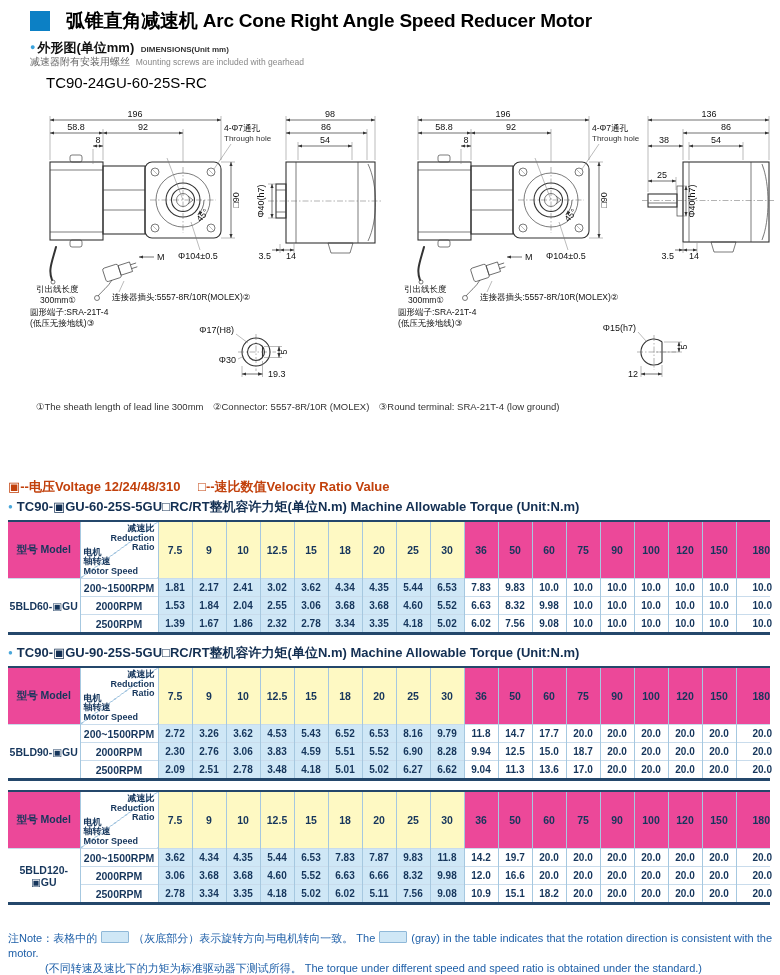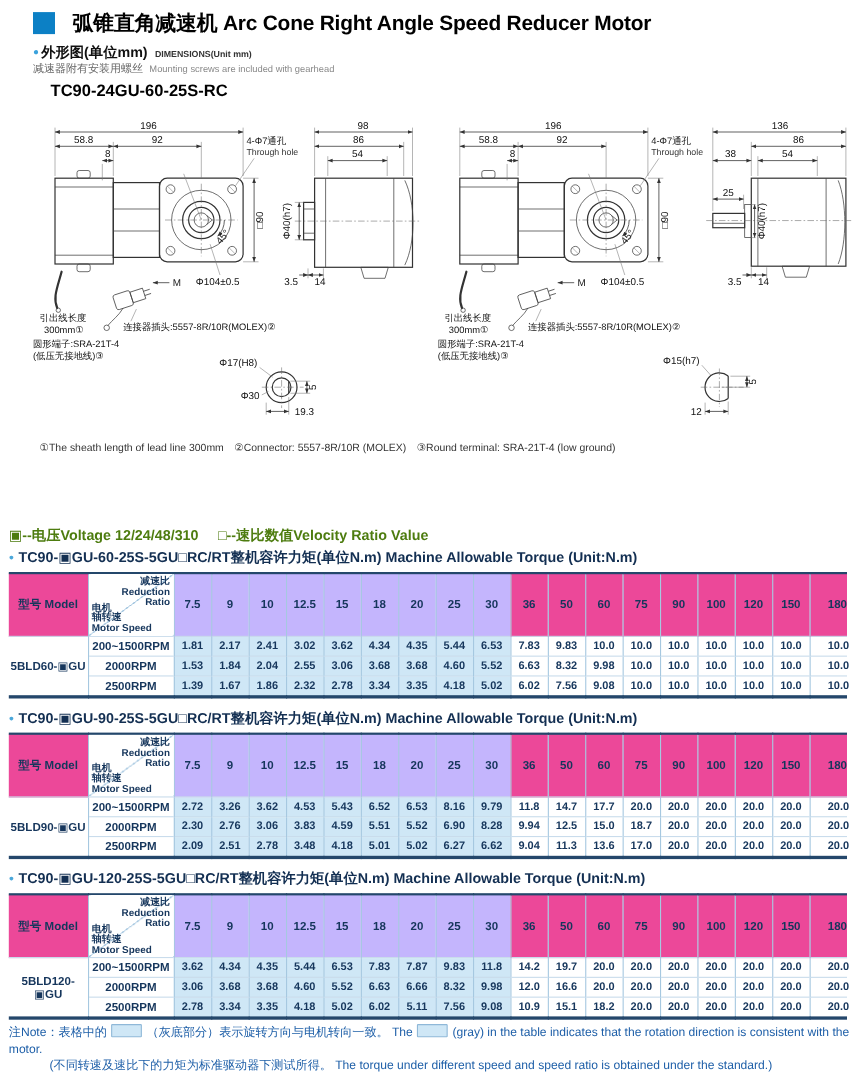--- a/index.html
+++ b/index.html
@@ -8,52 +8,52 @@
   .abs{position:absolute;}
   
   .hdr{top:8px;left:30px;display:flex;align-items:center;gap:16px;}
   .hdr .sq{width:20px;height:20px;background:#0c80c5;display:inline-block;}
   .hdr h1{font-size:19px;font-weight:bold;margin:0;letter-spacing:-0.2px;color:#000;}
   .dimhead{top:39px;left:30px;font-size:13px;font-weight:bold;color:#111;}
   .dimhead .bullet{color:#3aa2dc;font-size:9px;vertical-align:2px;margin-right:2px;}
   .dimhead .en{font-size:8px;color:#333;margin-left:3px;}
   .dimsub{top:55px;left:30px;font-size:10px;color:#666;}
   .dimsub .en{font-size:8.5px;color:#888;margin-left:3px;}
-  .modelcode{top:74px;left:46px;font-size:15px;font-weight:bold;color:#000;}
+  .modelcode{top:74px;left:46px;font-size:15px;font-weight:normal;color:#000;}
   
   .drawwrap{top:100px;left:0;width:780px;height:298px;}
   svg{position:absolute;top:0;}
   #drawL{left:28px;} #drawR{left:396px;}
   .obj{stroke:#333;stroke-width:1.1;fill:none;}
   .obj2{stroke:#444;stroke-width:0.7;fill:none;}
   .dim{stroke:#333;stroke-width:0.7;fill:none;}
   .ext{stroke:#777;stroke-width:0.5;fill:none;}
   .cl{stroke:#666;stroke-width:0.5;fill:none;stroke-dasharray:6 2 1.5 2;}
   .cable{stroke:#333;stroke-width:2;fill:none;stroke-linecap:round;}
   text{font-family:"Liberation Sans","DejaVu Sans",sans-serif;}
   .t9{font-size:9px;fill:#111;}
   .t8{font-size:8px;fill:#333;}
   .zh{font-size:8.5px;fill:#111;}
   .mid{text-anchor:middle;}
   .end{text-anchor:end;}
   .drawnote{top:401px;left:36px;font-size:9.5px;color:#333;}
   
-  .legend{top:478px;left:8px;font-size:13px;font-weight:bold;color:#4d7c0f;}
+  .legend{top:478px;left:8px;font-size:13px;font-weight:bold;color:#c2410c;}
   .legend .lg2{margin-left:14px;}
   .tblock{left:8px;width:762px;}
   .ttitle{font-size:13px;font-weight:bold;color:#132f52;margin-bottom:4px;}
   .ttitle .bullet{color:#4aa7da;font-size:8px;vertical-align:2px;margin-right:4px;}
   table{border-collapse:collapse;table-layout:fixed;width:762px;
         border-top:2px solid #24476b;border-bottom:3px solid #24476b;}
   th,td{border-left:1px solid #a6c8e0;border-right:1px solid #a6c8e0;
         text-align:center;vertical-align:middle;color:#16365c;padding:0;}
   th:first-child,td:first-child{border-left:none;}
   th:last-child,td:last-child{border-right:none;padding-left:16px;}
   thead th{height:56px;font-size:10.5px;font-weight:bold;background:#ec4899;}
-  thead th.hl{background:#c4b5fd;}
+  thead th.hl{background:#fef9c3;}
   tbody td{height:17px;font-size:10px;font-weight:bold;border-top:1px solid #c9dcec;}
   tbody td.hl{background:#cfe7f6;}
   td.model{font-size:10.5px;}
   td.speed{font-size:10.5px;}
   th.dh{position:relative;padding:0;
         background:linear-gradient(to bottom right,#fff 49.6%,#9fc3de 49.6%,#9fc3de 50.6%,#fff 50.6%);}
   th.dh .rr{position:absolute;top:2px;right:3px;text-align:right;font-size:9px;line-height:9.5px;}
   th.dh .ms{position:absolute;bottom:2px;left:3px;text-align:left;font-size:9px;line-height:9.5px;}
   
   .note{top:931px;left:8px;width:768px;font-size:11px;color:#1e5fa8;line-height:15px;}
@@ -598,21 +598,20 @@
           <td class="">20.0</td>
           <td class="">20.0</td>
           <td class="">20.0</td>
           <td class="">20.0</td>
           <td class="">20.0</td>
         </tr>
       </tbody>
     </table>
 </div>
 <div class="abs tblock" style="top:790px">
-  <div class="ttitle"><span class="bullet">●</span><span>TC90-▣GU-120-25S-5GU□RC/RT整机容许力矩(单位N.m) Machine Allowable Torque (Unit:N.m)</span></div>
   <table>
       <colgroup>
         <col style="width:72px">
         <col style="width:78px">
         <col>
         <col>
         <col>
         <col>
         <col>
         <col>

